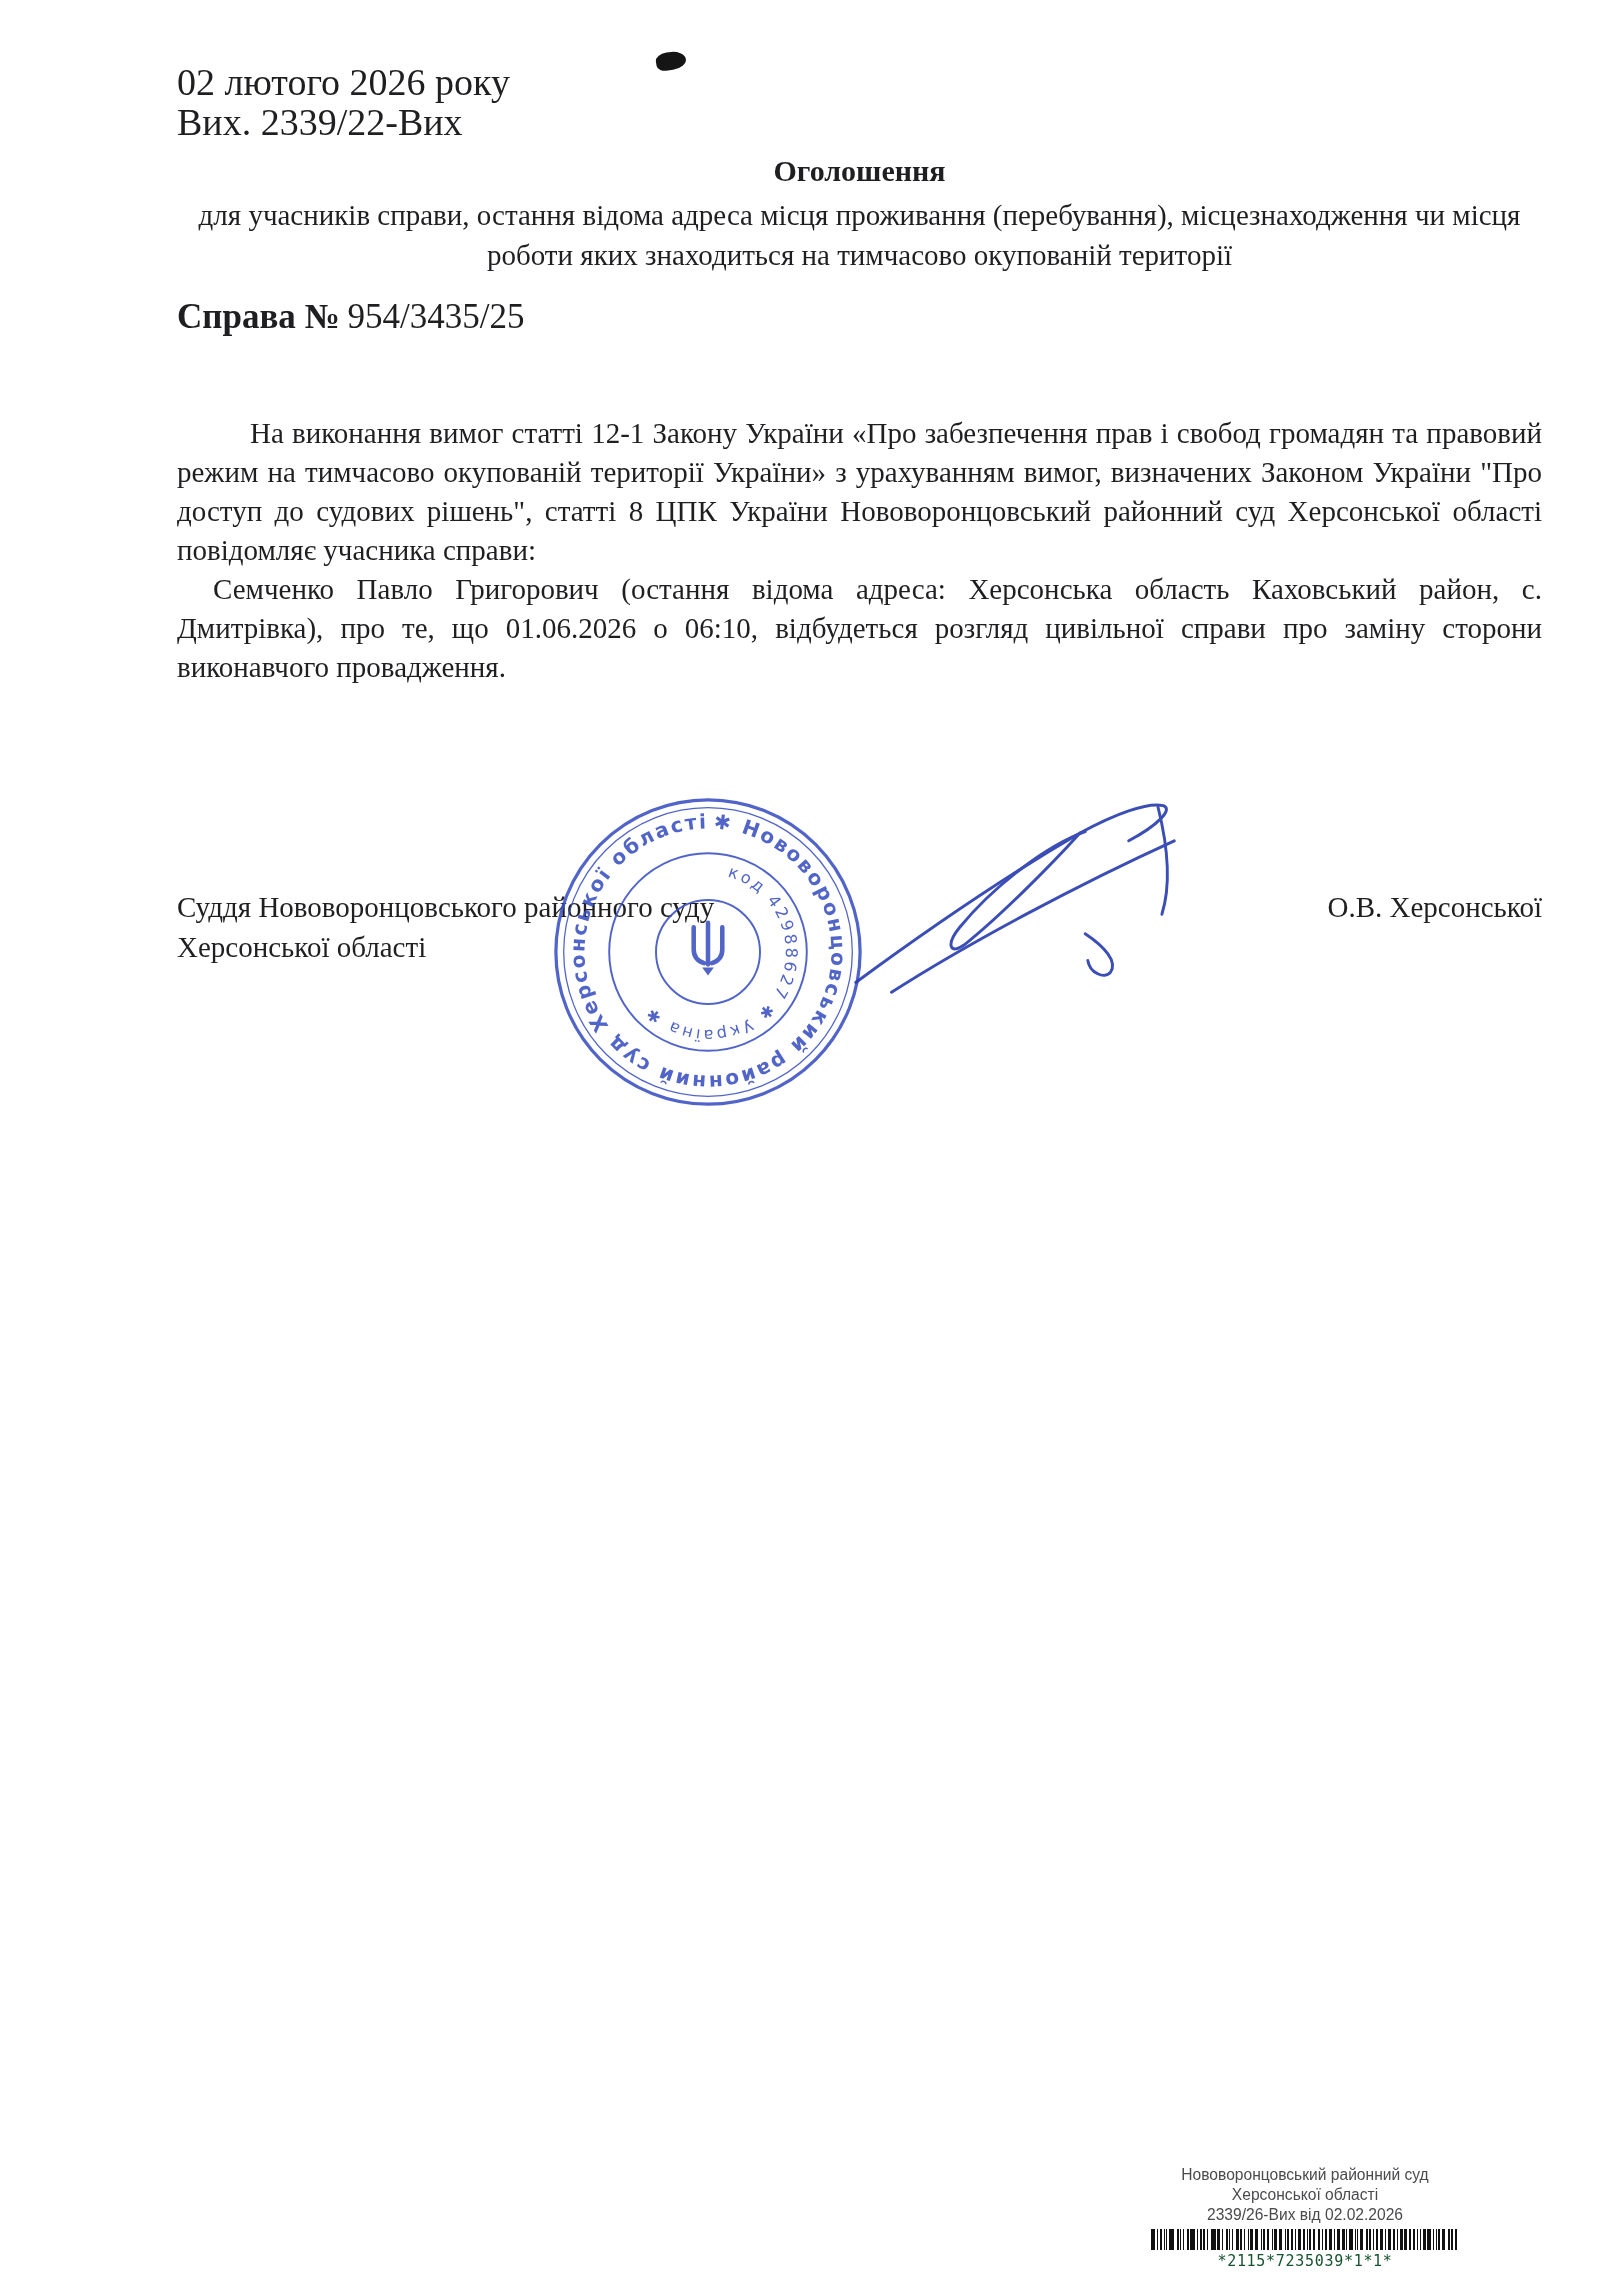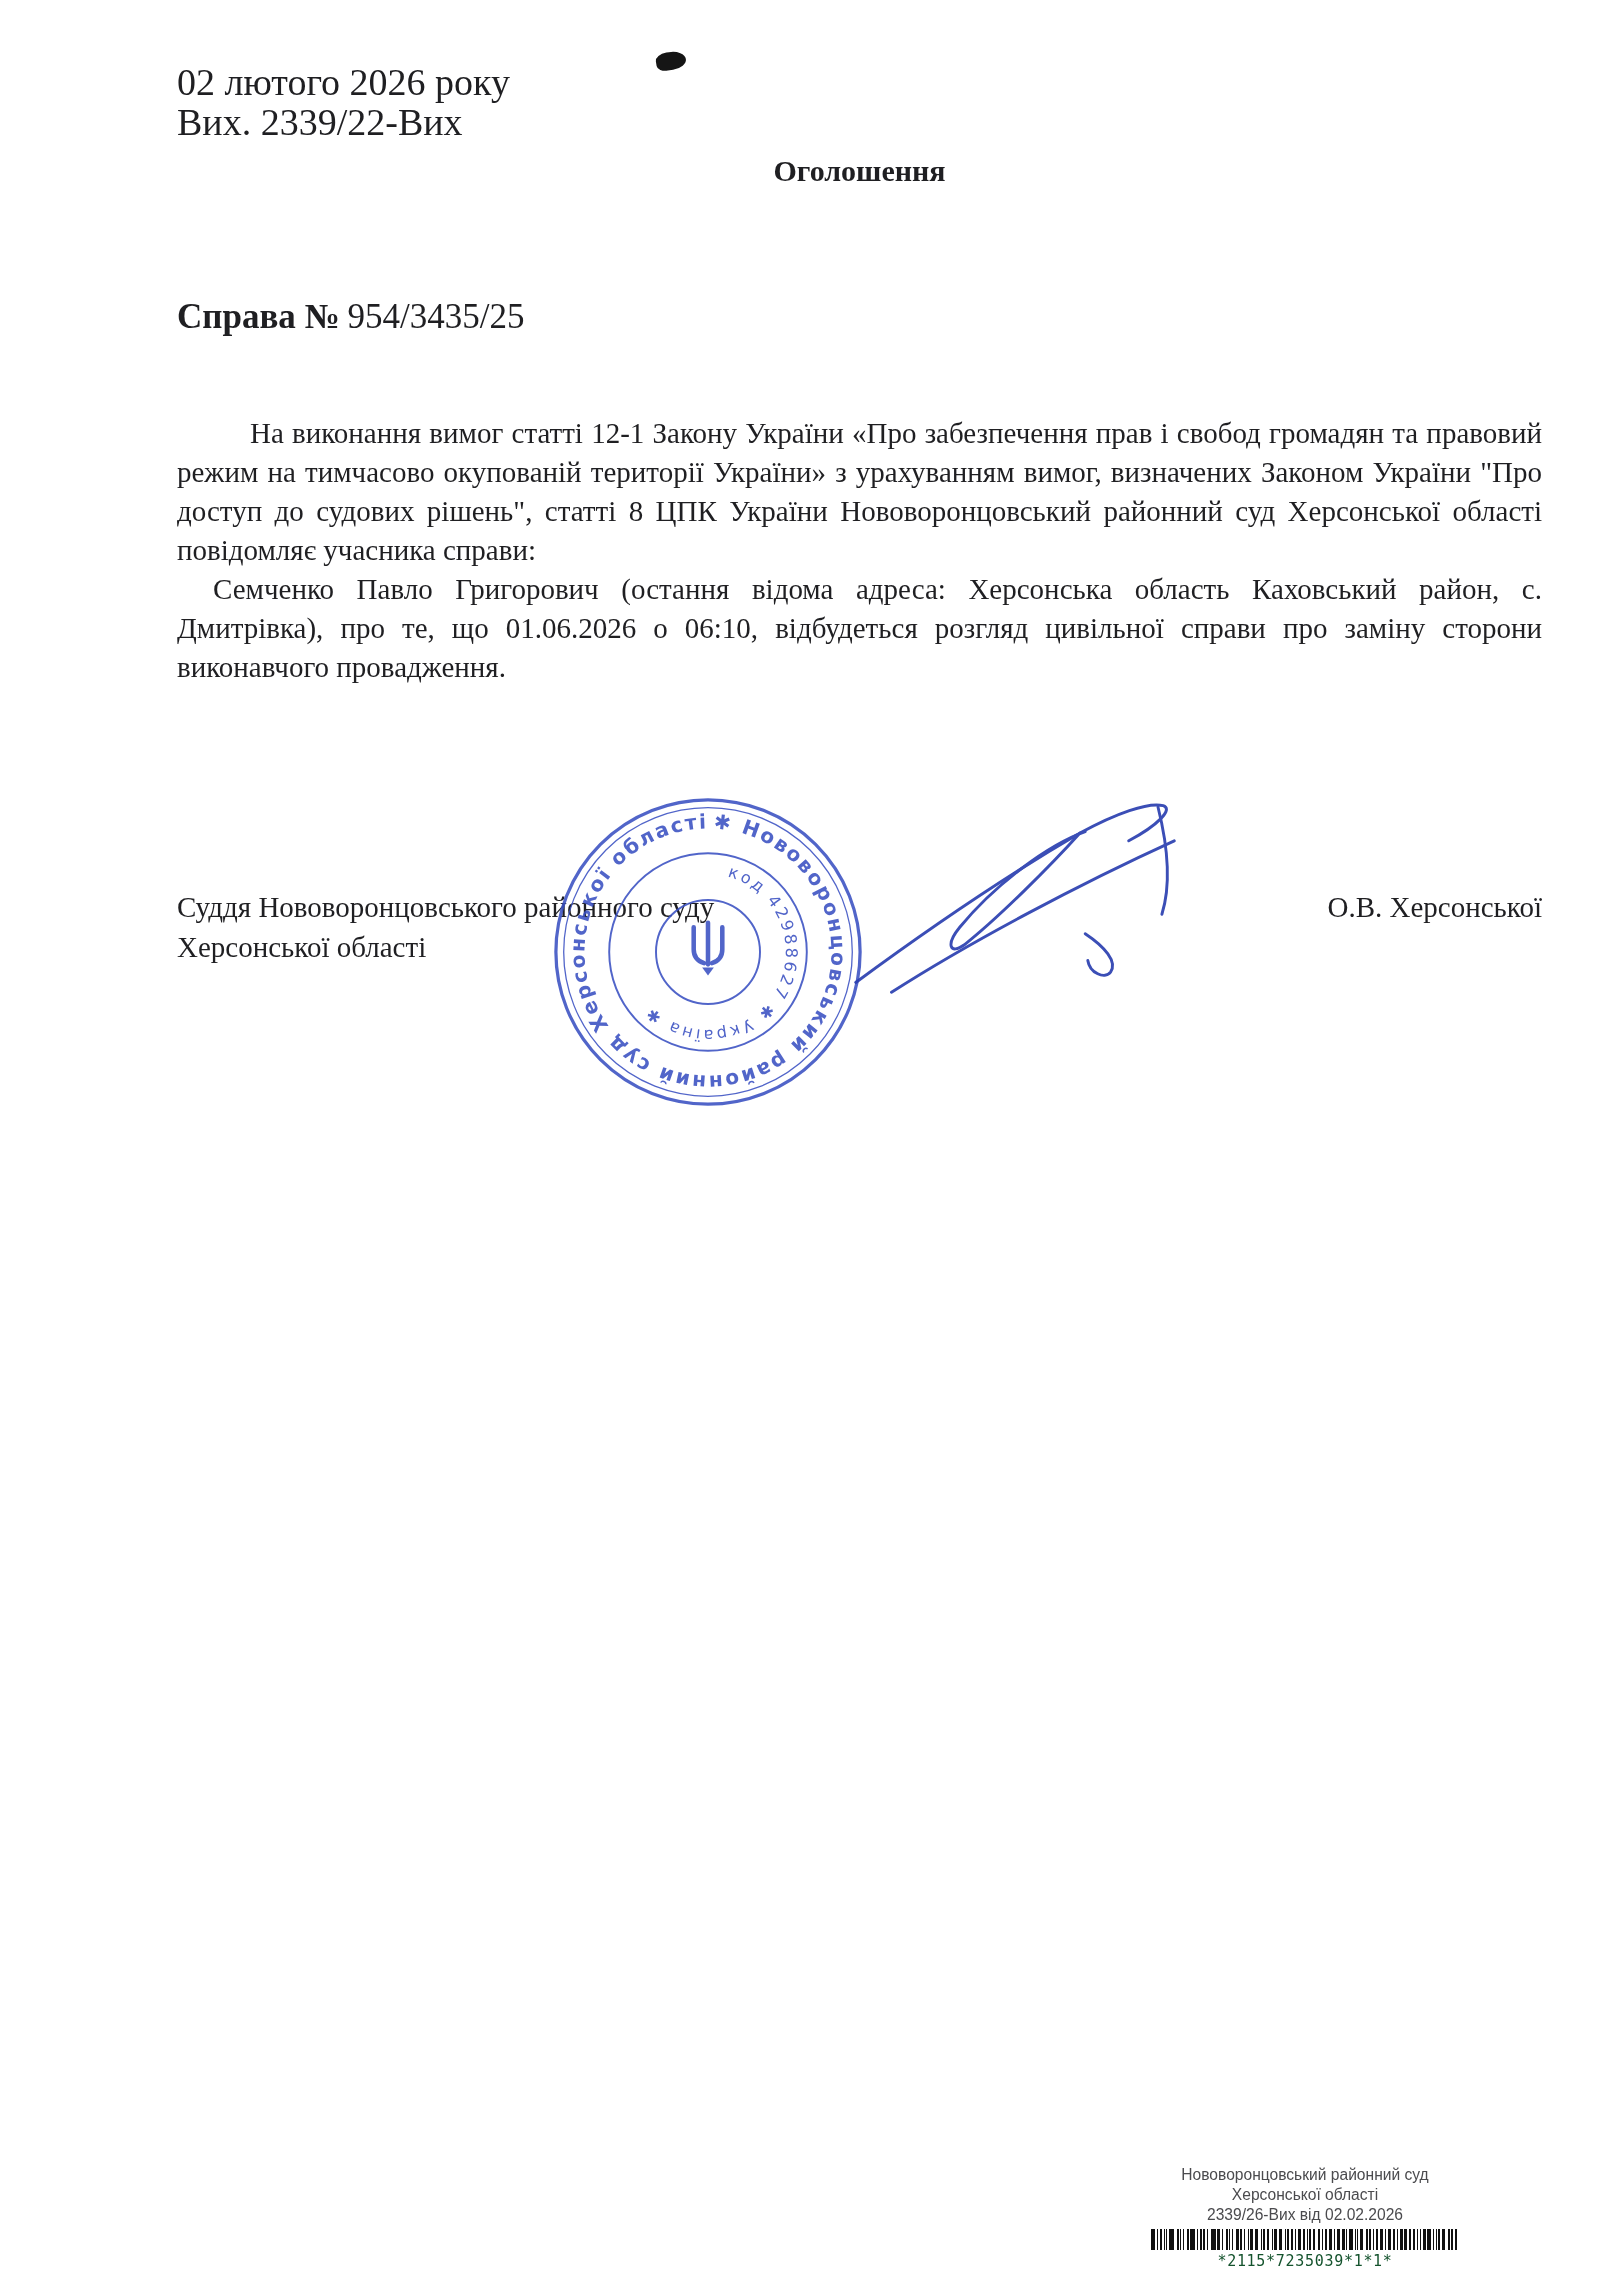--- a/index.html
+++ b/index.html
@@ -57,20 +57,21 @@
 
   <div class="abs artifact"></div>
 
   <div class="abs date-block">
     <div>02 лютого 2026 року</div>
     <div>Вих. 2339/22-Вих</div>
   </div>
 
   <div class="abs col title">Оголошення</div>
 
+  <div class="abs col subtitle">для учасників справи, остання відома адреса місця проживання (перебування), місцезнаходження чи місця роботи яких знаходиться на тимчасово окупованій території</div>
 
   <div class="abs col case-block">
     <div>
       <span class="bold lbl">Справа №</span><span>954/3435/25</span>
     </div>
   </div>
 
   <div class="abs col doc-text para p1">На виконання вимог статті 12-1 Закону України «Про забезпечення прав і свобод громадян та правовий режим на тимчасово окупованій території України» з урахуванням вимог, визначених Законом України "Про доступ до судових рішень", статті 8 ЦПК України Нововоронцовський районний суд Херсонської області повідомляє учасника справи:</div>
   <div class="abs col doc-text para p2">Семченко Павло Григорович (остання відома адреса:  Херсонська область Каховський район, с. Дмитрівка), про те, що  01.06.2026 о 06:10, відбудеться розгляд цивільної справи про заміну сторони виконавчого провадження.</div>
 

